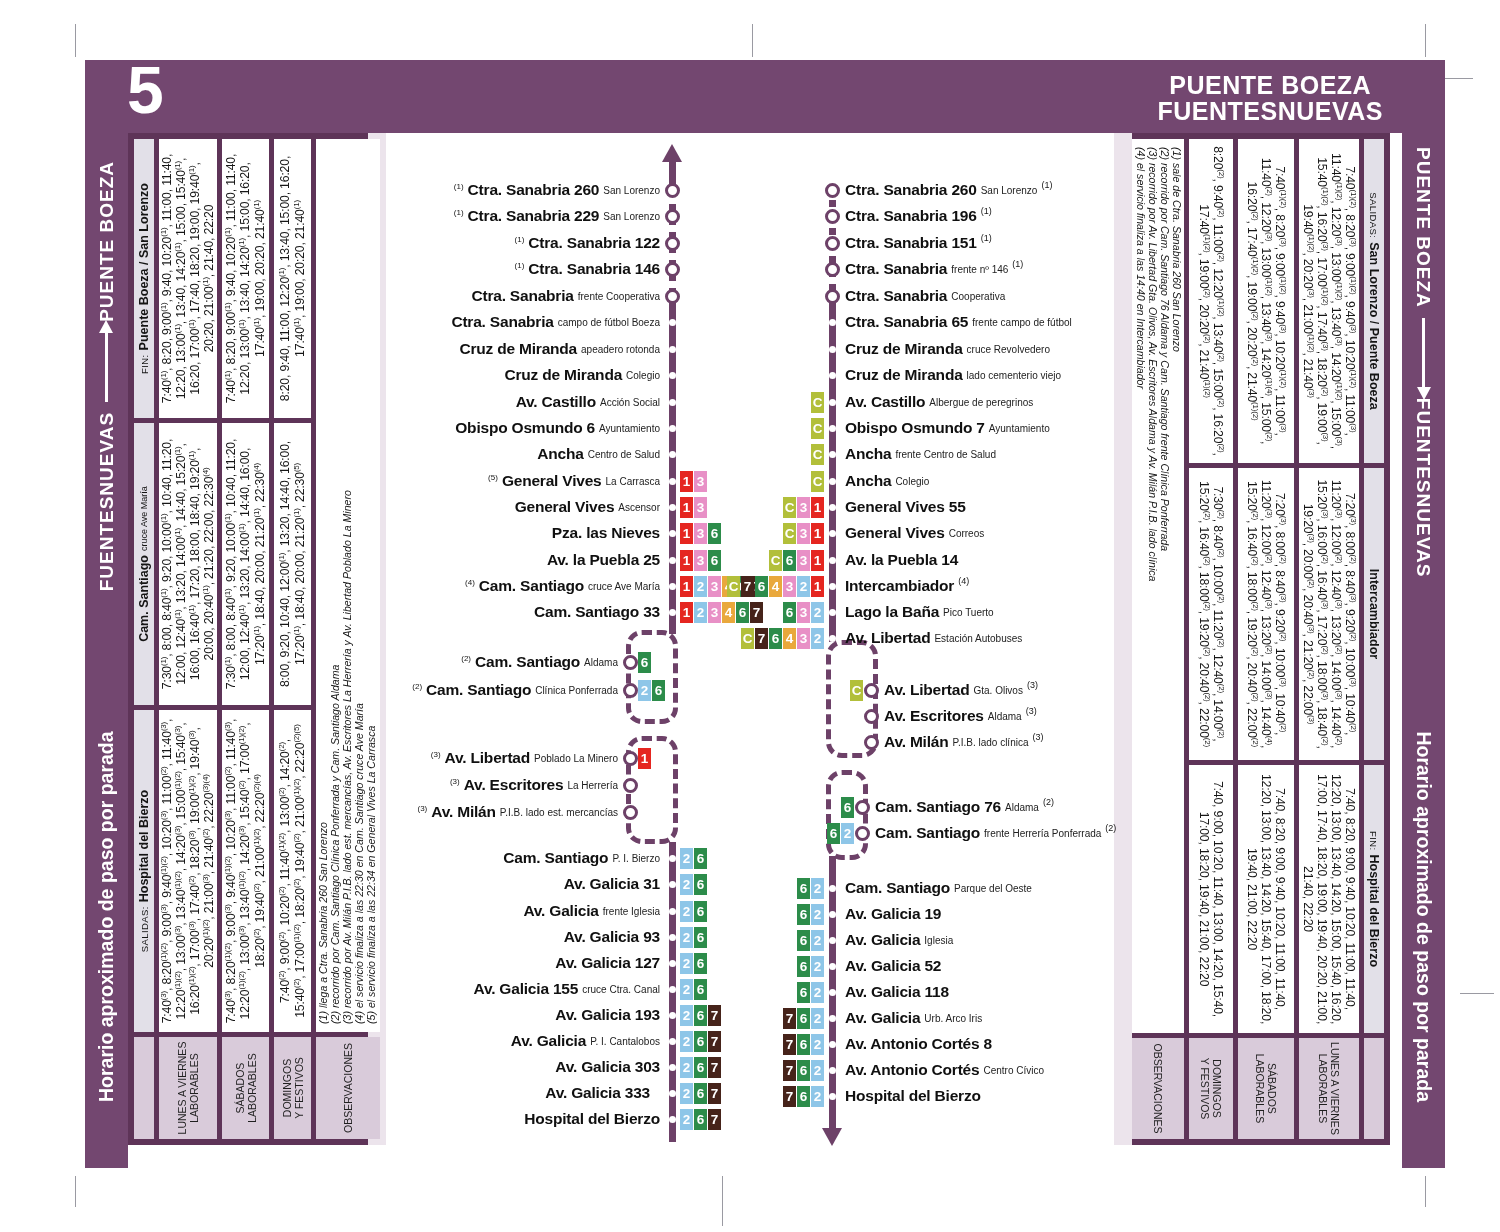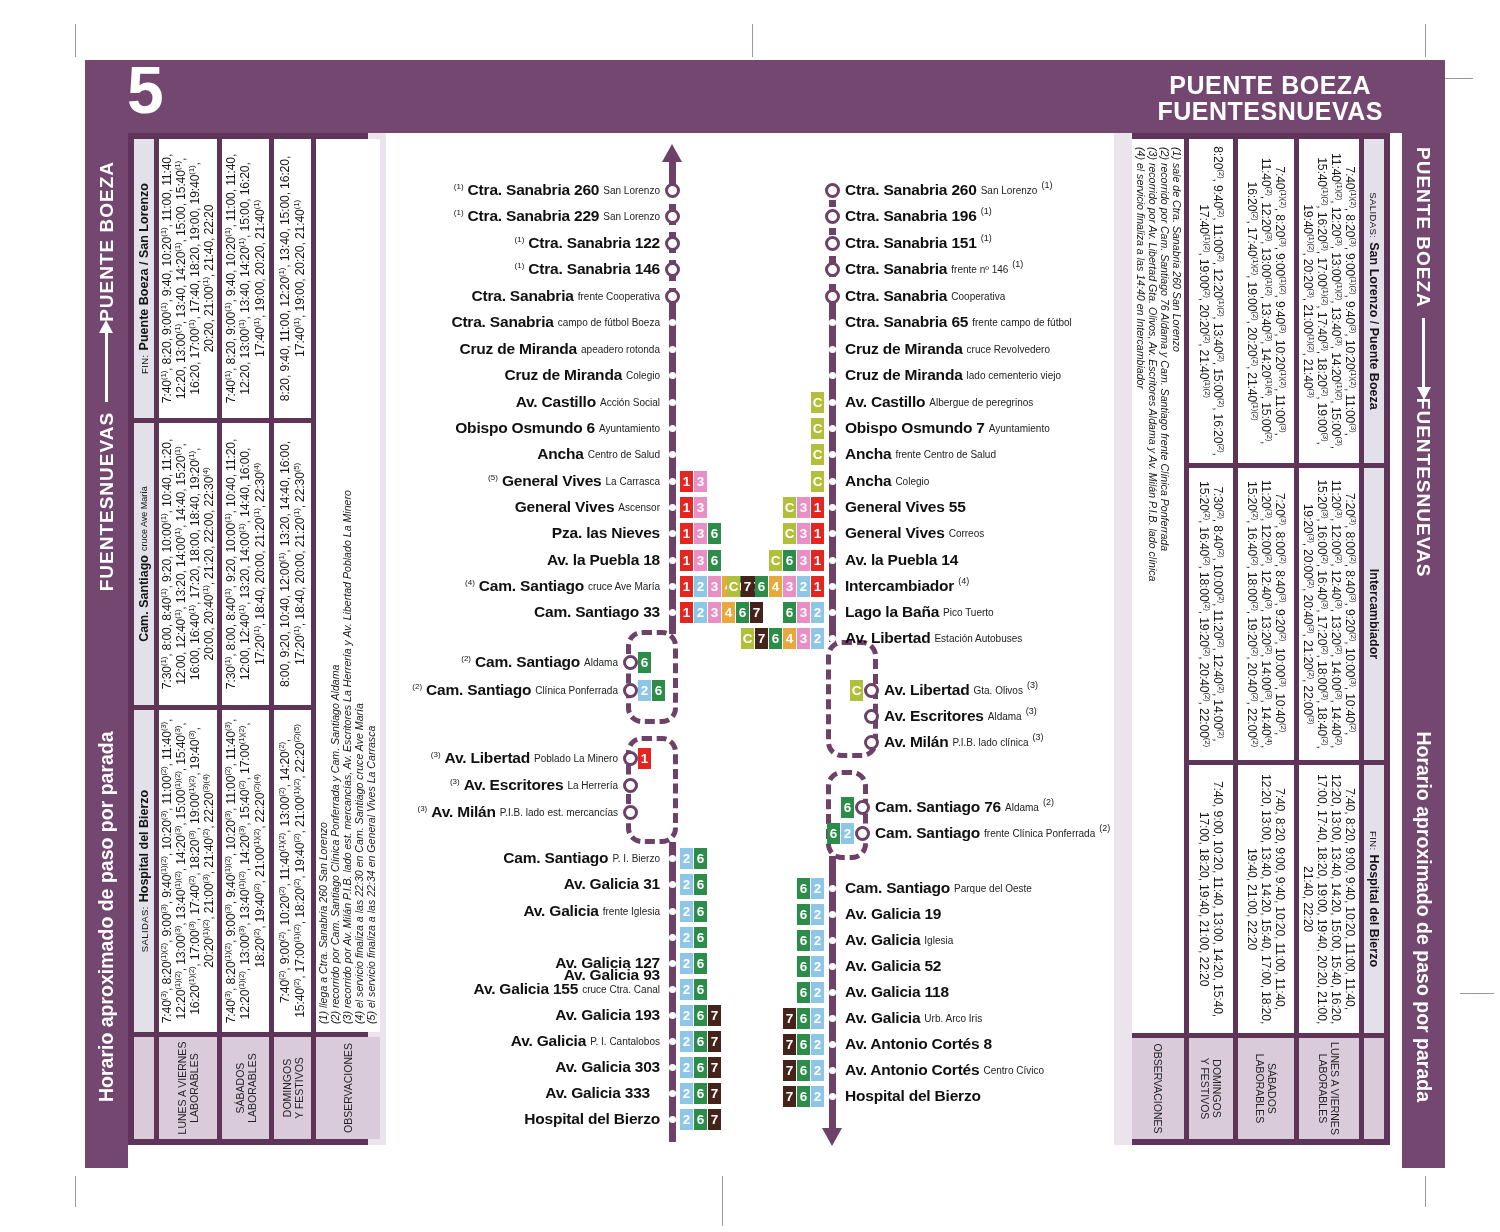--- a/index.html
+++ b/index.html
@@ -346,21 +346,21 @@
     <div class="stop-label L" style="left: 382px; width: 278px; top: 520px; align-items: center;">
       <span class="stop-name">Pza. las Nieves</span>
     </div>
     <div class="badge-row" style="top: 522.5px; left: 680px;">
       <div class="badge" style="background: rgb(229, 38, 32);">1</div>
       <div class="badge" style="background: rgb(232, 144, 198);">3</div>
       <div class="badge" style="background: rgb(44, 140, 74);">6</div>
     </div>
     <div class="stop-dot" style="left: 668.5px; top: 556.5px;"></div>
     <div class="stop-label L" style="left: 382px; width: 278px; top: 547px;">
-      <span class="stop-name">Av. la Puebla 18</span>
+      <span class="stop-name">Av. la Puebla 25</span>
     </div>
     <div class="badge-row" style="top: 549.5px; left: 680px;">
       <div class="badge" style="background: rgb(229, 38, 32);">1</div>
       <div class="badge" style="background: rgb(232, 144, 198);">3</div>
       <div class="badge" style="background: rgb(44, 140, 74);">6</div>
     </div>
     <div class="stop-dot" style="left: 668.5px; top: 582.5px;"></div>
     <div class="stop-label L" style="left: 382px; width: 278px; top: 573px;">
       <span class="stop-pre"><sup>(4)</sup></span>
       <span class="stop-name">Cam. Santiago</span>
@@ -446,21 +446,21 @@
     <div class="stop-dot" style="left: 668.5px; top: 907.5px;"></div>
     <div class="stop-label L" style="left: 382px; width: 278px; top: 898px;">
       <span class="stop-name">Av. Galicia</span>
       <span class="stop-sub">frente Iglesia</span>
     </div>
     <div class="badge-row" style="top: 900.5px; left: 680px;">
       <div class="badge" style="background: rgb(142, 198, 232);">2</div>
       <div class="badge" style="background: rgb(44, 140, 74);">6</div>
     </div>
     <div class="stop-dot" style="left: 668.5px; top: 933.5px;"></div>
-    <div class="stop-label L" style="left: 382px; width: 278px; top: 924px; margin-top: 38px;">
+    <div class="stop-label L" style="left: 382px; width: 278px; top: 924px;">
       <span class="stop-name">Av. Galicia 93</span>
     </div>
     <div class="badge-row" style="top: 926.5px; left: 680px;">
       <div class="badge" style="background: rgb(142, 198, 232);">2</div>
       <div class="badge" style="background: rgb(44, 140, 74);">6</div>
     </div>
     <div class="stop-dot" style="left: 668.5px; top: 959.5px;"></div>
     <div class="stop-label L" style="left: 382px; width: 278px; top: 950px;">
       <span class="stop-name">Av. Galicia 127</span>
     </div>
@@ -695,21 +695,21 @@
       <span class="stop-name">Cam. Santiago 76</span>
       <span class="stop-sub">Aldama</span>
       <span class="stop-sup">(2)</span>
     </div>
     <div class="badge-row" style="top: 796.5px; left: 854px; transform: translateX(-100%);">
       <div class="badge" style="background: rgb(44, 140, 74);">6</div>
     </div>
     <div class="stop-open" style="left: 854.5px; top: 825.5px;"></div>
     <div class="stop-label R" style="left: 875px; width: 280px; top: 820px;">
       <span class="stop-name">Cam. Santiago</span>
-      <span class="stop-sub">frente Clínica Ponferrada</span>
+      <span class="stop-sub">frente Herrería Ponferrada</span>
       <span class="stop-sup">(2)</span>
     </div>
     <div class="badge-row" style="top: 822.5px; left: 854px; transform: translateX(-100%);">
       <div class="badge" style="background: rgb(44, 140, 74);">6</div>
       <div class="badge" style="background: rgb(142, 198, 232);">2</div>
     </div>
     <div class="stop-dot" style="left: 828.5px; top: 884.5px;"></div>
     <div class="stop-label R" style="left: 845px; width: 280px; top: 875px;">
       <span class="stop-name">Cam. Santiago</span>
       <span class="stop-sub">Parque del Oeste</span>

